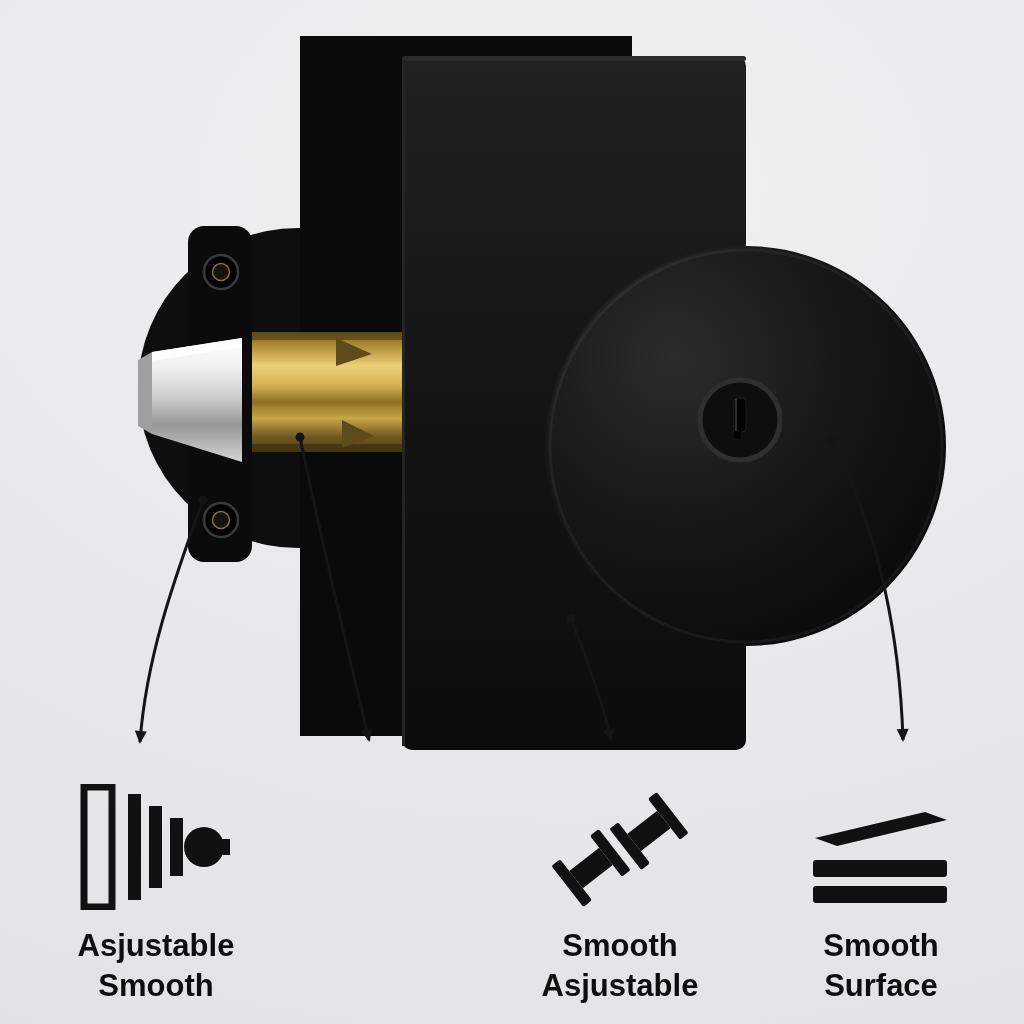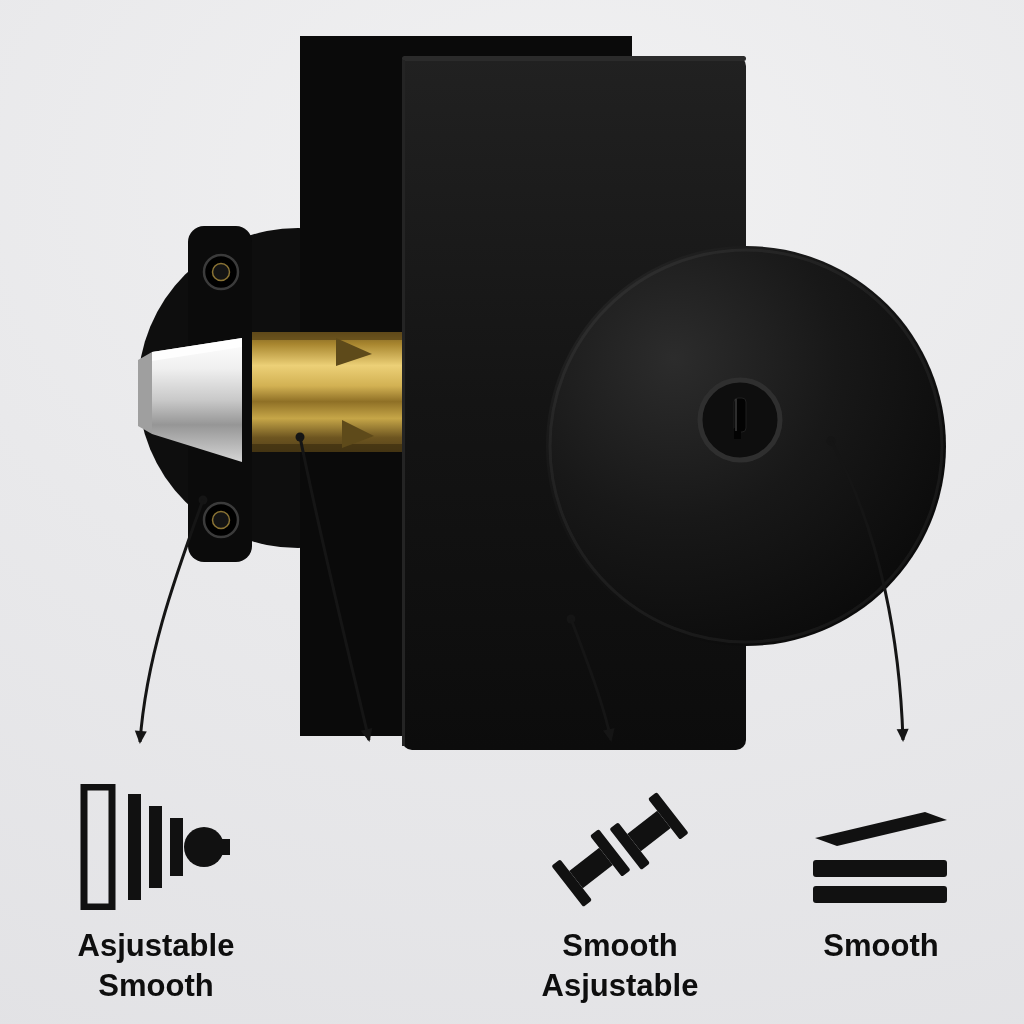--- a/index.html
+++ b/index.html
@@ -164,16 +164,17 @@
   <div class="feature" style="left:766px; width:230px;">
     <div class="icon-wrap">
       <svg width="140" height="102" viewBox="0 0 140 102" fill="#111111">
         <polygon points="4,30 114,4 136,12 26,38"></polygon>
         <rect x="2" y="52" width="134" height="17" rx="3"></rect>
         <rect x="2" y="78" width="134" height="17" rx="3"></rect>
       </svg>
     </div>
     <div class="label">
       <span>Smooth</span>
+      <span>Surface</span>
     </div>
   </div>
 
 </div>
 
 </body></html>

